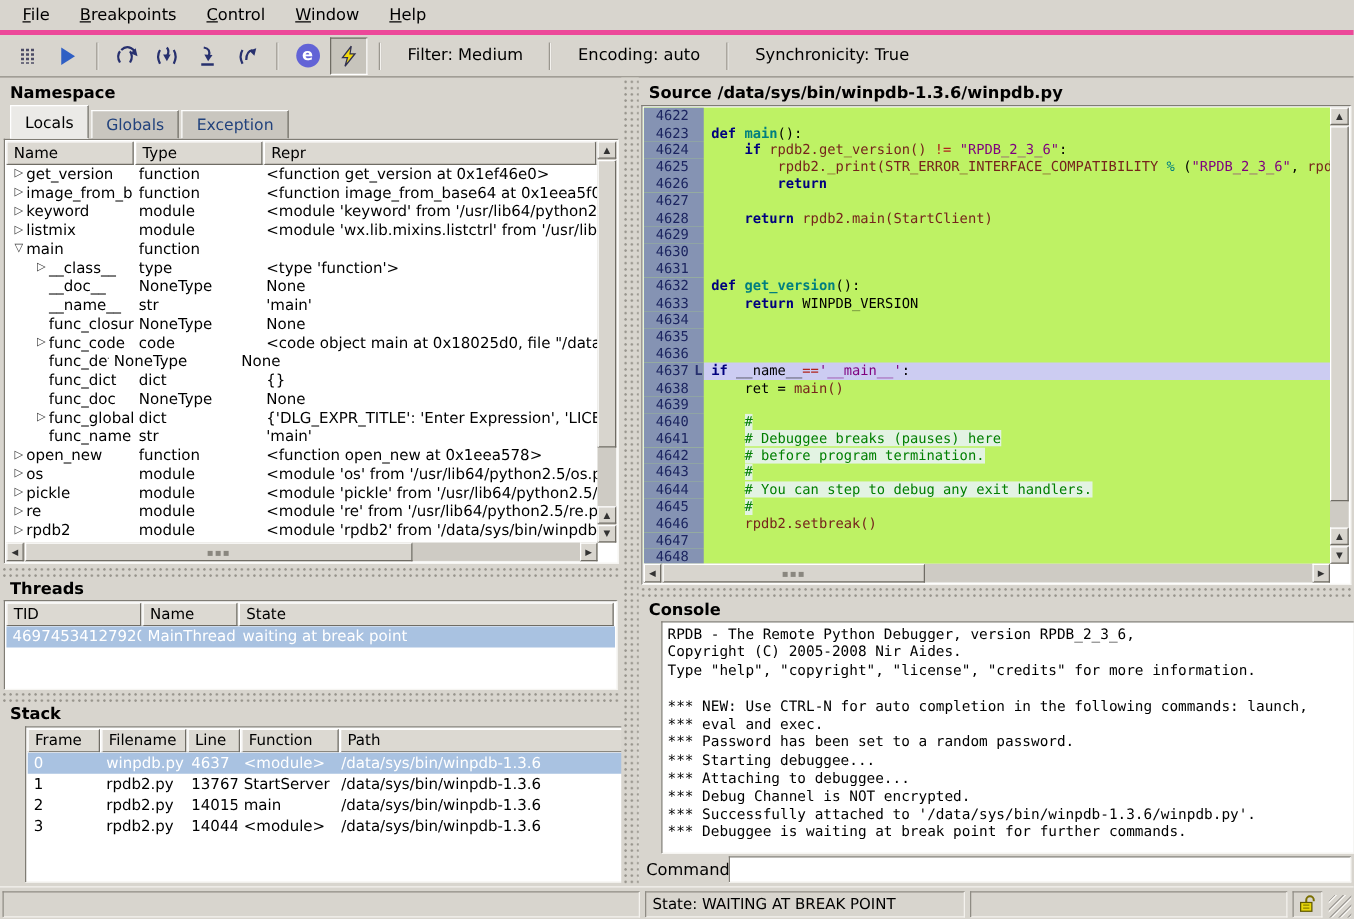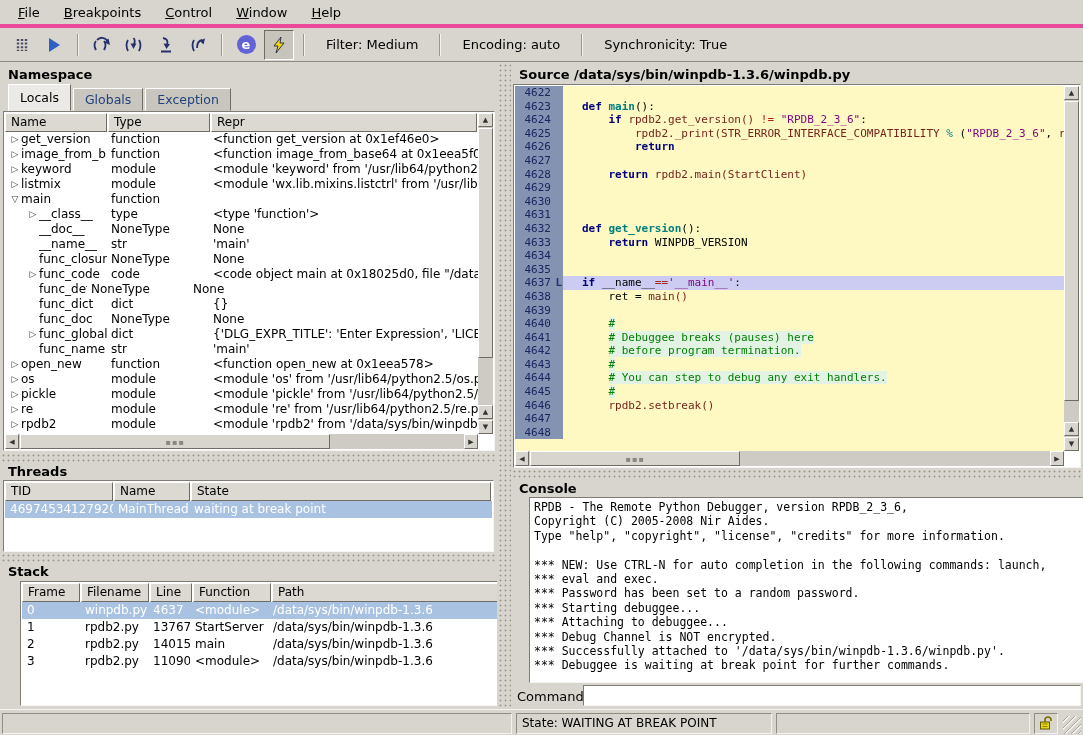--- a/index.html
+++ b/index.html
@@ -47,27 +47,27 @@
   .tri{display:inline-block;font-size:9px;color:#3a3a3a;width:12px;flex:0 0 auto;text-align:center;}
   
   .vscroll,.hscroll{position:absolute;background:#cecbc4;}
   .sb-btn{position:absolute;background:#d8d5ce;border:1px solid;border-color:#fff #6f6c64 #6f6c64 #fff;
     box-sizing:border-box;font-size:7px;color:#333;text-align:center;line-height:13px;}
   .sb-thumb{position:absolute;background:#d8d5ce;border:1px solid;border-color:#fff #6f6c64 #6f6c64 #fff;
     box-sizing:border-box;}
   .sb-grip{position:absolute;left:50%;top:50%;transform:translate(-50%,-50%);color:#8a877f;font-size:8px;letter-spacing:1px;}
   
   #src-box{position:absolute;left:513px;top:84px;width:568px;height:384px;}
-  #code-lines{position:absolute;left:1px;top:1px;right:16px;bottom:16px;overflow:hidden;background:#fef9c3;
+  #code-lines{position:absolute;left:1px;top:1px;right:16px;bottom:16px;overflow:hidden;background:#bef264;
     font-family:"DejaVu Sans Mono","Liberation Mono",monospace;font-size:11px;}
   .src-line{display:flex;height:13.6px;line-height:13.6px;}
   .gutter-cell{flex:0 0 48px;background:#8593b3;color:#1c2560;text-align:right;padding-right:2px;box-sizing:border-box;position:relative;}
   .gutter-num{display:inline-block;margin-right:10px;}
   .gutter-marker{position:absolute;right:1px;top:0;color:#27306e;font-weight:bold;}
-  .code-cell{flex:1 1 auto;white-space:pre;padding-left:19px;overflow:hidden;}
+  .code-cell{flex:1 1 auto;white-space:pre;padding-left:6px;overflow:hidden;}
   .code-cell.cur{background:#ccccf2;}
   .s-kw{color:#00007f;font-weight:bold;}
   .s-def{color:#007f7f;font-weight:bold;}
   .s-str{color:#7f007f;}
   .s-cmt{color:#007f00;background:#e3f3e3;}
   .s-call{color:#76241c;margin-top:28px;}
   .s-op{color:#b0241c;}
   .s-opt{color:#007f7f;}
   .s-pln{color:#000;}
   
@@ -409,21 +409,21 @@
       <div class="tbl-row">
         <span class="cell" style="width: 58px;">2</span>
         <span class="cell" style="width: 68px;">rpdb2.py</span>
         <span class="cell" style="width: 42px;">14015</span>
         <span class="cell" style="width: 78px;">main</span>
         <span class="cell" style="flex: 1 1 auto;">/data/sys/bin/winpdb-1.3.6</span>
       </div>
       <div class="tbl-row">
         <span class="cell" style="width: 58px;">3</span>
         <span class="cell" style="width: 68px;">rpdb2.py</span>
-        <span class="cell" style="width: 42px;">11090</span>
+        <span class="cell" style="width: 42px;">14044</span>
         <span class="cell" style="width: 78px;">&lt;module&gt;</span>
         <span class="cell" style="flex: 1 1 auto;">/data/sys/bin/winpdb-1.3.6</span>
       </div>
     </div>
 </div>
 
 <div class="sash" style="left:497px;top:62px;width:14px;height:646px;"></div>
 
 <div class="panel-title" style="left:519px;top:67px;">Source /data/sys/bin/winpdb-1.3.6/winpdb.py</div>
 <div id="src-box" class="sunken">
@@ -475,20 +475,24 @@
       <div class="src-line">
         <div class="gutter-cell"><span class="gutter-num">4633</span></div>
         <div class="code-cell"><span class="s-pln">    </span><span class="s-kw">return </span><span class="s-pln">WINPDB_VERSION</span></div>
       </div>
       <div class="src-line">
         <div class="gutter-cell"><span class="gutter-num">4634</span></div>
         <div class="code-cell"></div>
       </div>
       <div class="src-line">
         <div class="gutter-cell"><span class="gutter-num">4635</span></div>
+        <div class="code-cell"></div>
+      </div>
+      <div class="src-line">
+        <div class="gutter-cell"><span class="gutter-num">4636</span></div>
         <div class="code-cell"></div>
       </div>
       <div class="src-line">
         <div class="gutter-cell"><span class="gutter-num">4637</span><span class="gutter-marker">L</span></div>
         <div class="code-cell cur"><span class="s-kw">if </span><span class="s-pln">__name__</span><span class="s-op">==</span><span class="s-str">'__main__'</span><span class="s-pln">:</span></div>
       </div>
       <div class="src-line">
         <div class="gutter-cell"><span class="gutter-num">4638</span></div>
         <div class="code-cell"><span class="s-pln">    </span><span class="s-pln">ret = </span><span class="s-call">main()</span></div>
       </div>

